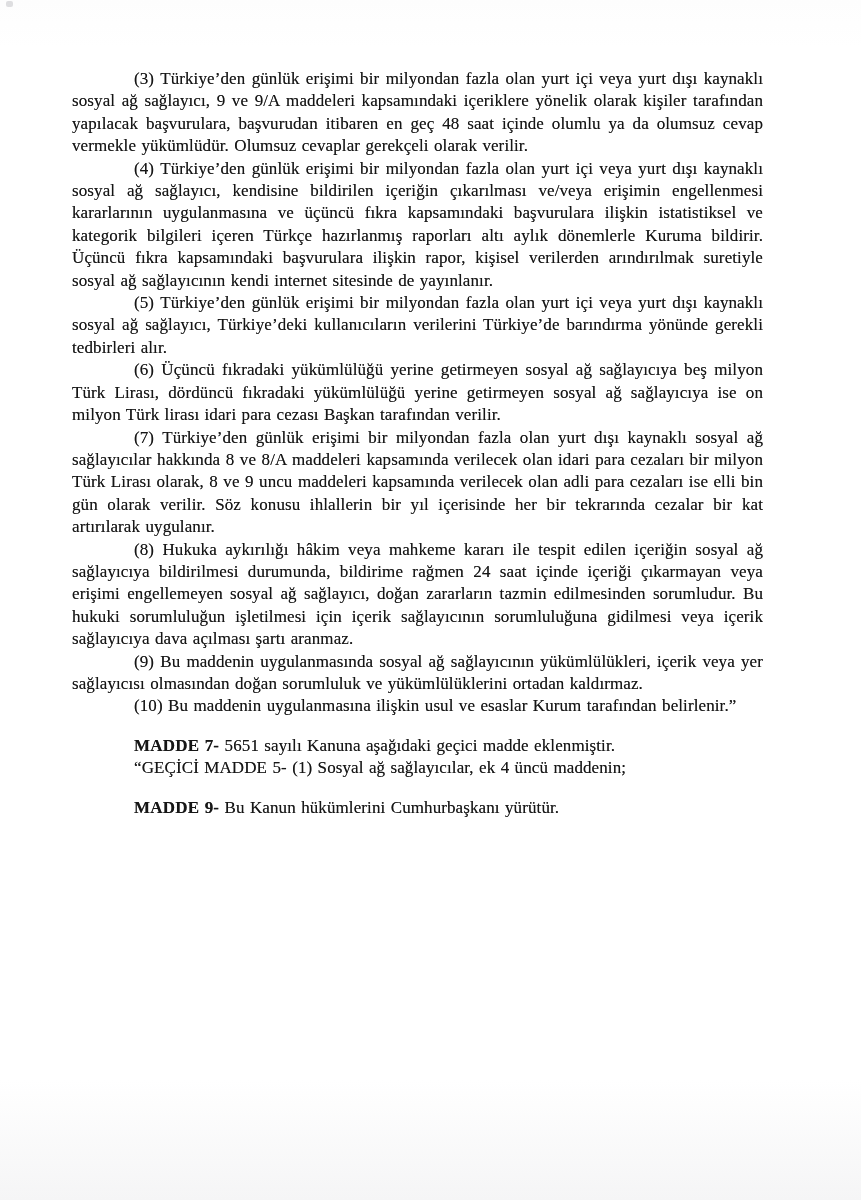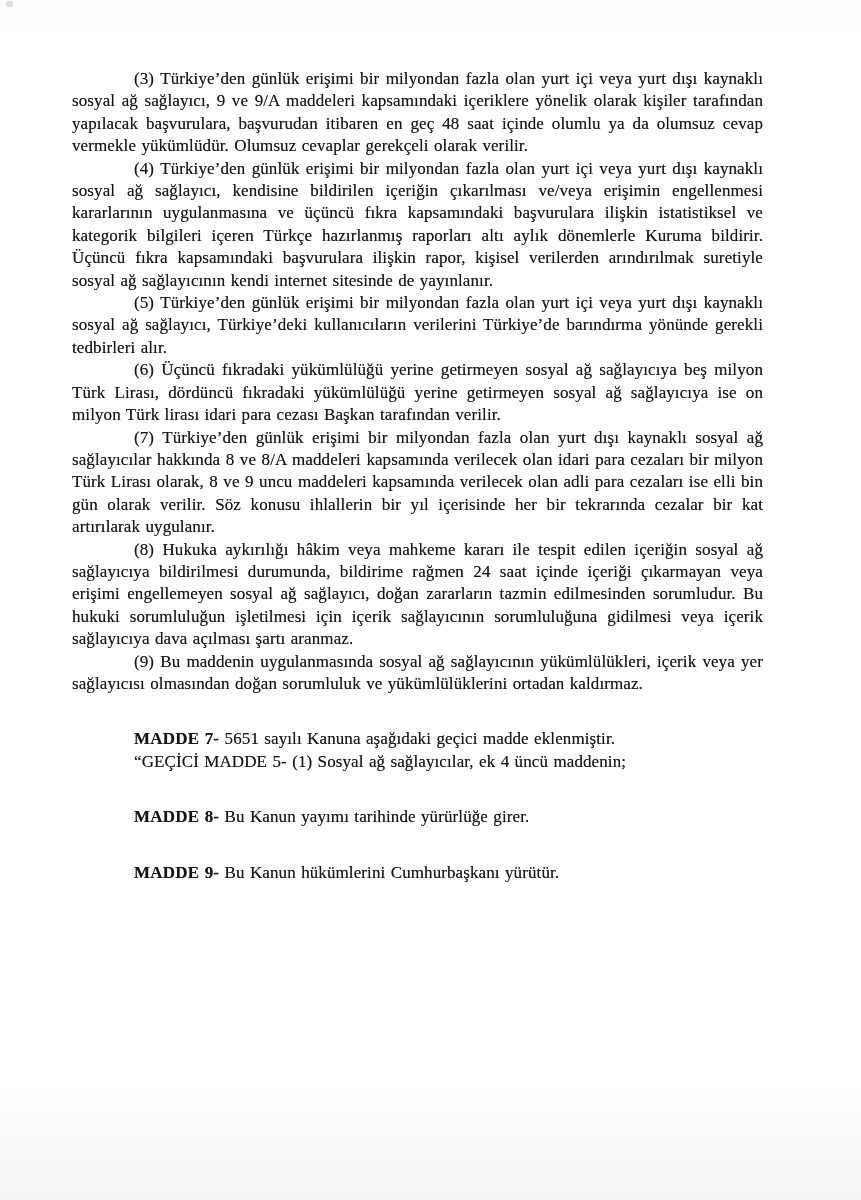--- a/index.html
+++ b/index.html
@@ -35,40 +35,40 @@
     margin: 0;
     font-size: 17px;
     line-height: 22.4px;
     text-align: justify;
     text-indent: 62px;
     text-shadow: 0 0 0.6px rgba(10,10,10,0.55);
     letter-spacing: 0.1px;
     word-spacing: 1px;
   }
   .gap {
-    margin-top: 33px;
+    margin-top: 17px;
   }
   .lead {
     font-weight: bold;
     letter-spacing: 0.2px;
   }
 </style>
 </head>
 <body>
 
 <div class="page">
   <div class="artifact"></div>
 
   <p class="para">(3) Türkiye’den günlük erişimi bir milyondan fazla olan yurt içi veya yurt dışı kaynaklı sosyal ağ sağlayıcı, 9 ve 9/A maddeleri kapsamındaki içeriklere yönelik olarak kişiler tarafından yapılacak başvurulara, başvurudan itibaren en geç 48 saat içinde olumlu ya da olumsuz cevap vermekle yükümlüdür. Olumsuz cevaplar gerekçeli olarak verilir.</p>
   <p class="para">(4) Türkiye’den günlük erişimi bir milyondan fazla olan yurt içi veya yurt dışı kaynaklı sosyal ağ sağlayıcı, kendisine bildirilen içeriğin çıkarılması ve/veya erişimin engellenmesi kararlarının uygulanmasına ve üçüncü fıkra kapsamındaki başvurulara ilişkin istatistiksel ve kategorik bilgileri içeren Türkçe hazırlanmış raporları altı aylık dönemlerle Kuruma bildirir. Üçüncü fıkra kapsamındaki başvurulara ilişkin rapor, kişisel verilerden arındırılmak suretiyle sosyal ağ sağlayıcının kendi internet sitesinde de yayınlanır.</p>
   <p class="para">(5) Türkiye’den günlük erişimi bir milyondan fazla olan yurt içi veya yurt dışı kaynaklı sosyal ağ sağlayıcı, Türkiye’deki kullanıcıların verilerini Türkiye’de barındırma yönünde gerekli tedbirleri alır.</p>
   <p class="para">(6) Üçüncü fıkradaki yükümlülüğü yerine getirmeyen sosyal ağ sağlayıcıya beş milyon Türk Lirası, dördüncü fıkradaki yükümlülüğü yerine getirmeyen sosyal ağ sağlayıcıya ise on milyon Türk lirası idari para cezası Başkan tarafından verilir.</p>
   <p class="para">(7) Türkiye’den günlük erişimi bir milyondan fazla olan yurt dışı kaynaklı sosyal ağ sağlayıcılar hakkında 8 ve 8/A maddeleri kapsamında verilecek olan idari para cezaları bir milyon Türk Lirası olarak, 8 ve 9 uncu maddeleri kapsamında verilecek olan adli para cezaları ise elli bin gün olarak verilir. Söz konusu ihlallerin bir yıl içerisinde her bir tekrarında cezalar bir kat artırılarak uygulanır.</p>
   <p class="para">(8) Hukuka aykırılığı hâkim veya mahkeme kararı ile tespit edilen içeriğin sosyal ağ sağlayıcıya bildirilmesi durumunda, bildirime rağmen 24 saat içinde içeriği çıkarmayan veya erişimi engellemeyen sosyal ağ sağlayıcı, doğan zararların tazmin edilmesinden sorumludur. Bu hukuki sorumluluğun işletilmesi için içerik sağlayıcının sorumluluğuna gidilmesi veya içerik sağlayıcıya dava açılması şartı aranmaz.</p>
   <p class="para">(9) Bu maddenin uygulanmasında sosyal ağ sağlayıcının yükümlülükleri, içerik veya yer sağlayıcısı olmasından doğan sorumluluk ve yükümlülüklerini ortadan kaldırmaz.</p>
+  <p class="para">(10) Bu maddenin uygulanmasına ilişkin usul ve esaslar Kurum tarafından belirlenir.”</p>
 
   <p class="para gap"><b class="lead">MADDE 7-</b><span> 5651 sayılı Kanuna aşağıdaki geçici madde eklenmiştir.</span></p>
   <p class="para">“GEÇİCİ MADDE 5- (1) Sosyal ağ sağlayıcılar, ek 4 üncü maddenin;</p>
 
-  <p class="para gap"><b class="lead">MADDE 8-</b><span> Bu Kanun yayımı tarihinde yürürlüğe girer.</span></p>
 
   <p class="para gap"><b class="lead">MADDE 9-</b><span> Bu Kanun hükümlerini Cumhurbaşkanı yürütür.</span></p>
 </div>
 
 </body></html>

